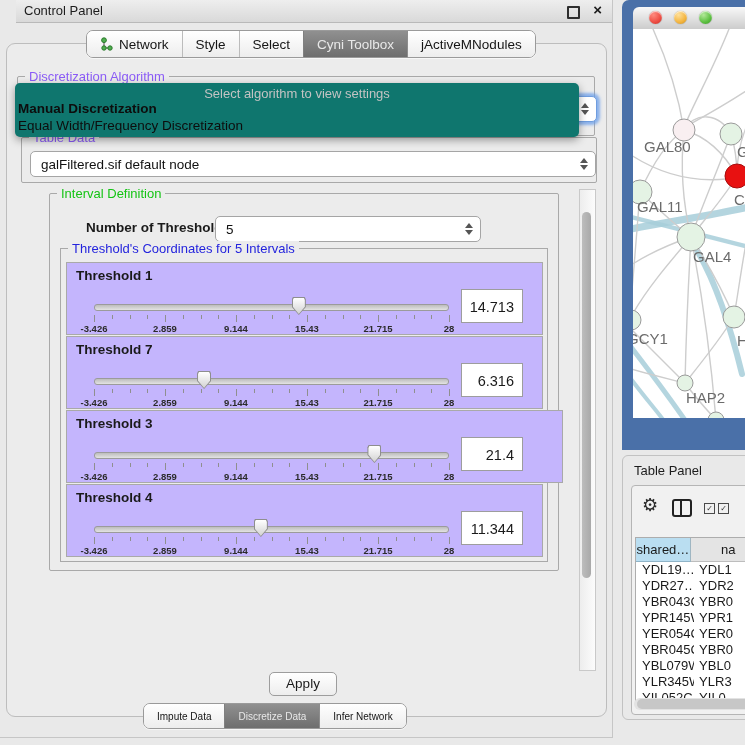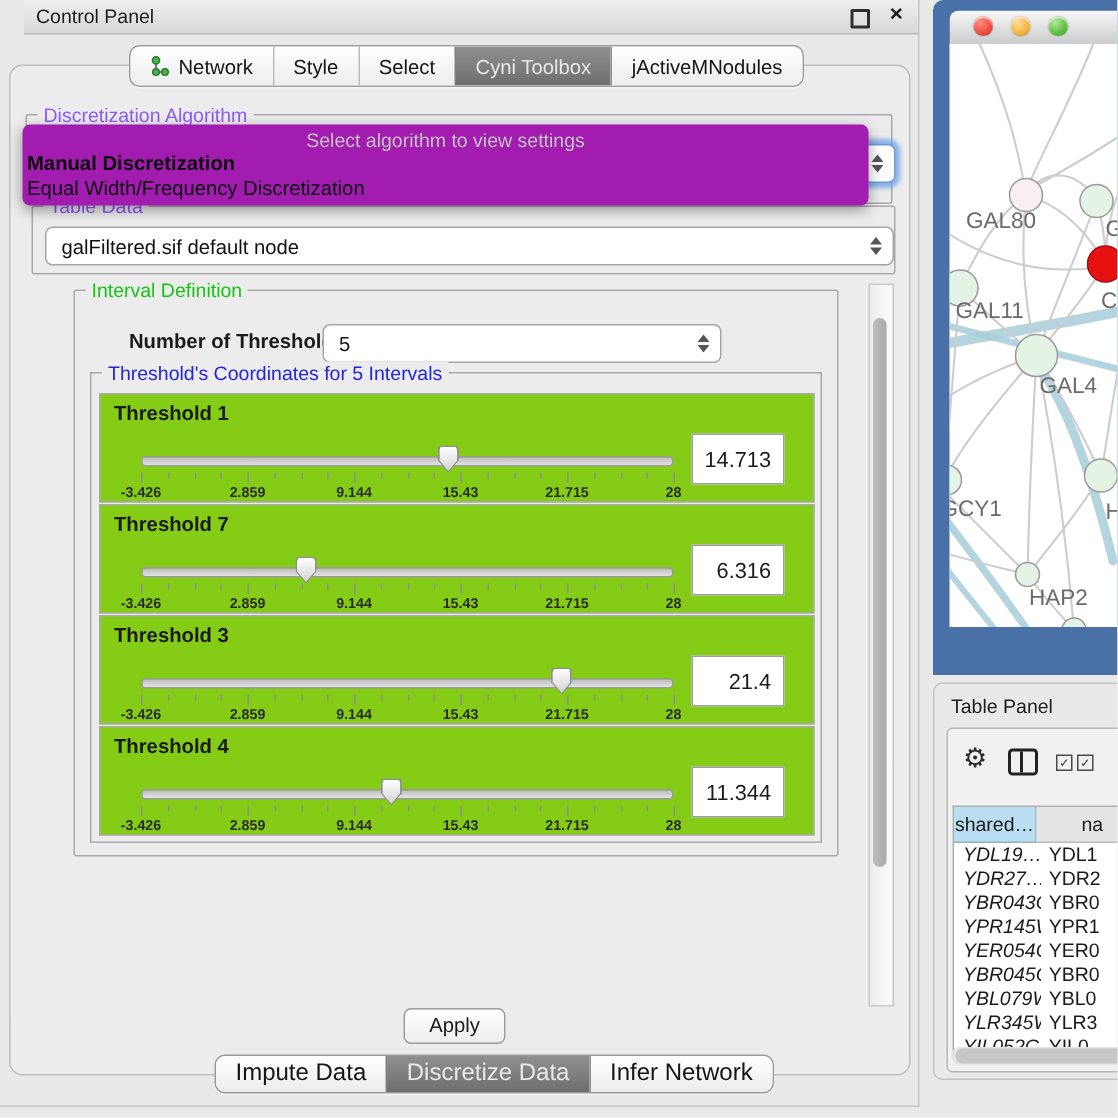--- a/index.html
+++ b/index.html
@@ -16,54 +16,54 @@
   
   .segbar{position:absolute;display:flex;height:26px;border:1px solid #9a9a9a;border-radius:7px;
           overflow:hidden;background:#fff;box-shadow:0 1px 0 rgba(255,255,255,.6);z-index:6;}
   .seg{display:flex;align-items:center;gap:6px;padding:0 13px;font-size:13.5px;color:#151515;
        background:linear-gradient(#ffffff,#ededed);white-space:nowrap;cursor:default;}
   .seg + .seg{border-left:1px solid #bcbcbc;}
   .seg.dark{background:linear-gradient(#909090,#6e6e6e);color:#e8e8e8;border-left:1px solid #808080;}
   .seg.dark + .seg{border-left:1px solid #8d8d8d;}
   #top-tabs{left:86px;top:30px;}
   #bottom-tabs{left:143px;top:703px;height:24px;}
-  #bottom-tabs .seg{font-size:16px;}
+  #bottom-tabs .seg{font-size:10px;}
   .net-icon svg{display:block;}
   
   .cp-content{position:absolute;left:6px;top:43px;width:599px;height:672px;background:#ececec;
               border:1px solid #bdbdbd;border-radius:9px;}
   .group{position:absolute;border:1px solid #a9a9a9;border-radius:2px;}
   .group-title{position:absolute;top:-8px;left:7px;background:#ececec;padding:0 4px;font-size:13px;}
   .gt-black{color:#8b5cf6;} .gt-green{color:#15c415;} .gt-blue{color:#2424dd;}
   
   .combo{position:absolute;background:#fff;border:1px solid #a5a5a5;border-radius:5px;
          font-size:13.5px;display:flex;align-items:center;padding-left:10px;color:#111;}
   .combo .stepper{position:absolute;right:7px;top:50%;transform:translateY(-50%);display:flex;flex-direction:column;gap:2px;}
   .tri-up{width:0;height:0;border-left:4px solid transparent;border-right:4px solid transparent;border-bottom:5px solid #555;}
   .tri-dn{width:0;height:0;border-left:4px solid transparent;border-right:4px solid transparent;border-top:5px solid #555;}
   #algo-combo{left:20px;top:52px;width:558px;height:24px;border:1px solid #6f9ddf;
               box-shadow:0 0 3px 3px rgba(106,158,233,.75);}
   #tabledata-combo{left:8px;top:13px;width:554px;height:24px;}
   #noi-combo{left:165px;top:22px;width:254px;height:24px;}
   
-  #popup{position:absolute;left:8px;top:39px;width:564px;height:54px;background:#a21caf;border-radius:5px;
+  #popup{position:absolute;left:8px;top:39px;width:564px;height:54px;background:#0f766e;border-radius:5px;
          box-shadow:0 3px 9px rgba(0,0,0,.38);z-index:10;}
   .popup-placeholder{position:absolute;left:0;right:0;top:3px;text-align:center;font-size:13px;color:#c3c3c3;}
   .popup-item{position:absolute;left:3px;right:3px;font-size:13.5px;color:#0d0d0d;white-space:nowrap;}
   .popup-item.b{font-weight:bold;top:18px;}
   .popup-item.n{top:35px;}
   
   #algo-group{left:10px;top:32px;width:576px;height:58px;}
   #tabledata-group{left:14px;top:93px;width:574px;height:44px;}
   #interval-group{left:42px;top:149px;width:508px;height:376px;}
   #attr-group{left:42px;top:535px;width:508px;height:90px;}
   .noi-label{position:absolute;left:36px;top:26px;font-size:13.5px;font-weight:bold;}
   #thr-group{position:absolute;left:10px;top:54px;width:486px;height:312px;border:1px solid #a9a9a9;}
   
-  .th-panel{position:absolute;left:5px;width:475px;height:71px;background:#84cc16;border:1px solid #a9a9a9;}
+  .th-panel{position:absolute;left:5px;width:475px;height:71px;background:#c4b5fd;border:1px solid #a9a9a9;}
   .th-label{position:absolute;left:9px;top:5px;font-size:13.5px;font-weight:bold;}
   .th-slider{position:absolute;left:27px;top:32px;width:355px;height:38px;}
   .th-track{position:absolute;left:0;right:0;top:9px;height:5px;border-radius:3px;
             background:linear-gradient(#bdbdbd,#e3e3e3);border:1px solid #9b9b9b;}
   .tick{position:absolute;top:20px;width:1px;height:4px;background:#8f8f8f;}
   .tick.major{height:7px;}
   .ticklab{position:absolute;top:28px;transform:translateX(-50%);font-size:9.5px;font-weight:bold;color:#2b2b2b;white-space:nowrap;}
   .th-handle{position:absolute;top:2px;width:14px;height:18px;
              clip-path:polygon(8% 0,92% 0,100% 12%,100% 55%,50% 100%,0 55%,0 12%);background:#8e8e8e;}
   .th-handle-in{position:absolute;left:1px;top:1px;width:12px;height:16px;
@@ -104,21 +104,21 @@
   .split-icon::after{content:"";position:absolute;left:6px;top:0;width:2px;height:14px;background:#222;}
   .cbx{position:absolute;top:17px;width:9px;height:9px;border:1.5px solid #4a4a4a;font-size:8px;line-height:9px;text-align:center;color:#333;}
   .cbx.a{left:72px;} .cbx.b2{left:86px;}
   #tp-table{position:absolute;left:3px;top:51px;right:0;height:163px;background:#fff;border-left:1px solid #adadad;border-top:1px solid #adadad;overflow:hidden;}
   .tp-hrow{display:flex;height:24px;}
   .tp-hcell{box-sizing:border-box;font-size:13px;line-height:23px;border-right:1px solid #9fb6c2;}
   .tp-hcell.c1{width:72px;background:#badef1;text-align:center;border-bottom:1px solid #8fb4c8;}
   .tp-hcell.c2{width:110px;background:#e4e4e4;padding-left:30px;border-bottom:1px solid #bdbdbd;border-right-color:#bdbdbd;}
   .tp-row{display:flex;height:16px;}
   .tp-cell{box-sizing:border-box;font-size:13px;line-height:16px;white-space:nowrap;overflow:hidden;}
-  .tp-cell.c1{width:72px;padding-left:6px;font-style:italic;}
+  .tp-cell.c1{width:72px;padding-left:6px;}
   .tp-cell.c2{width:110px;padding-left:5px;}
   #tp-hscroll{position:absolute;left:2px;top:212px;width:146px;height:12px;background:#e3e3e3;border-radius:6px;}
   #tp-hthumb{position:absolute;left:3px;top:1px;width:112px;height:10px;background:#c7c7c7;border-radius:5px;}
 </style>
 </head>
 <body>
 
 <div id="app">
 
   <div class="cp-window">
@@ -264,21 +264,21 @@
                   <div class="ticklab" style="left: 40%;">9.144</div>
                   <div class="ticklab" style="left: 60%;">15.43</div>
                   <div class="ticklab" style="left: 80%;">21.715</div>
                   <div class="ticklab" style="left: 100%;">28</div>
                   <div class="th-handle" style="left: calc(31% - 7px);">
                     <div class="th-handle-in"></div>
                   </div>
                 </div>
                 <div class="th-value">6.316</div>
               </div>
-              <div class="th-panel" style="top: 161px;">
+              <div class="th-panel" style="top: 161px; padding-left: 20px;">
                 <div class="th-label">Threshold 3</div>
                 <div class="th-slider">
                   <div class="th-track"></div>
                   <div class="tick major" style="left: 0%;"></div>
                   <div class="tick" style="left: 5%;"></div>
                   <div class="tick" style="left: 10%;"></div>
                   <div class="tick" style="left: 15%;"></div>
                   <div class="tick major" style="left: 20%;"></div>
                   <div class="tick" style="left: 25%;"></div>
                   <div class="tick" style="left: 30%;"></div>

